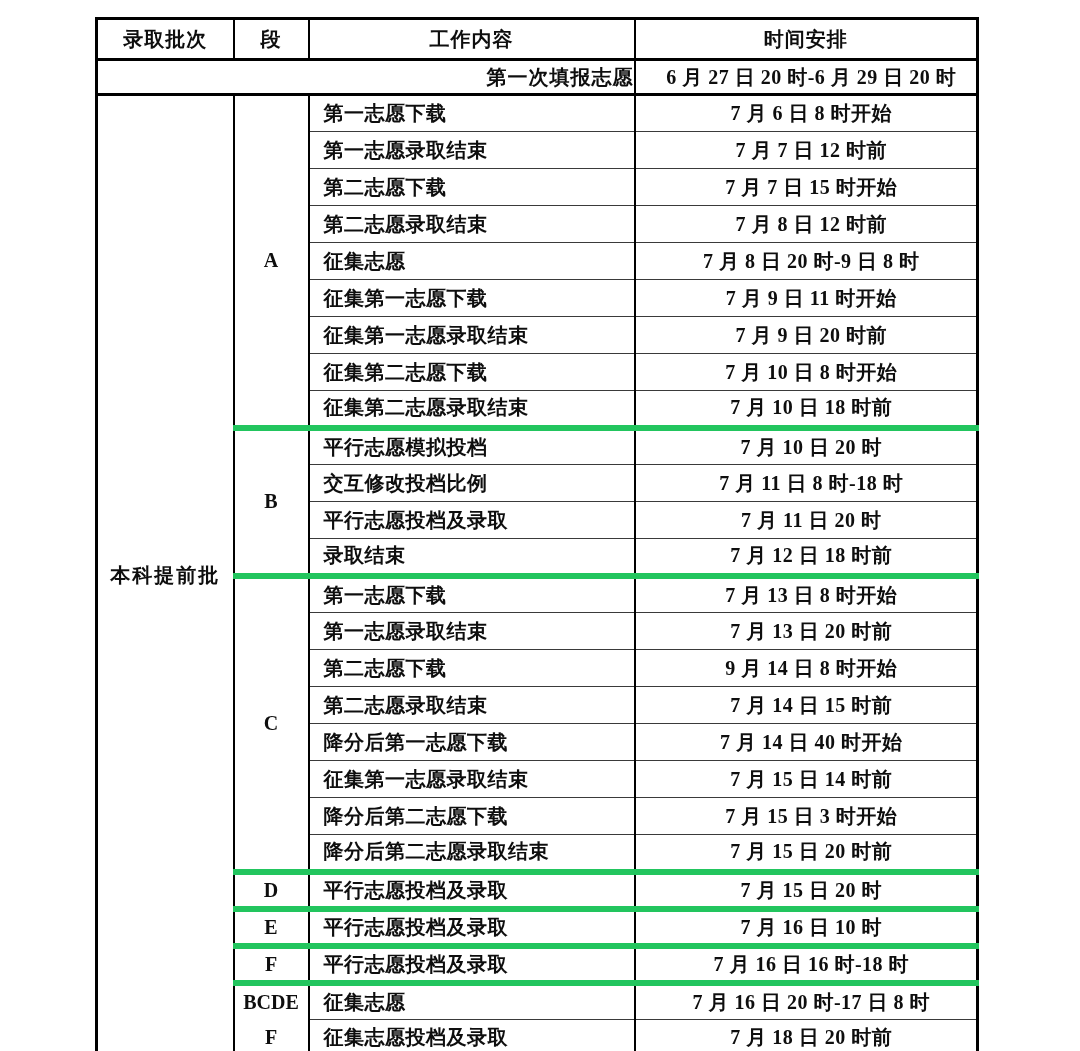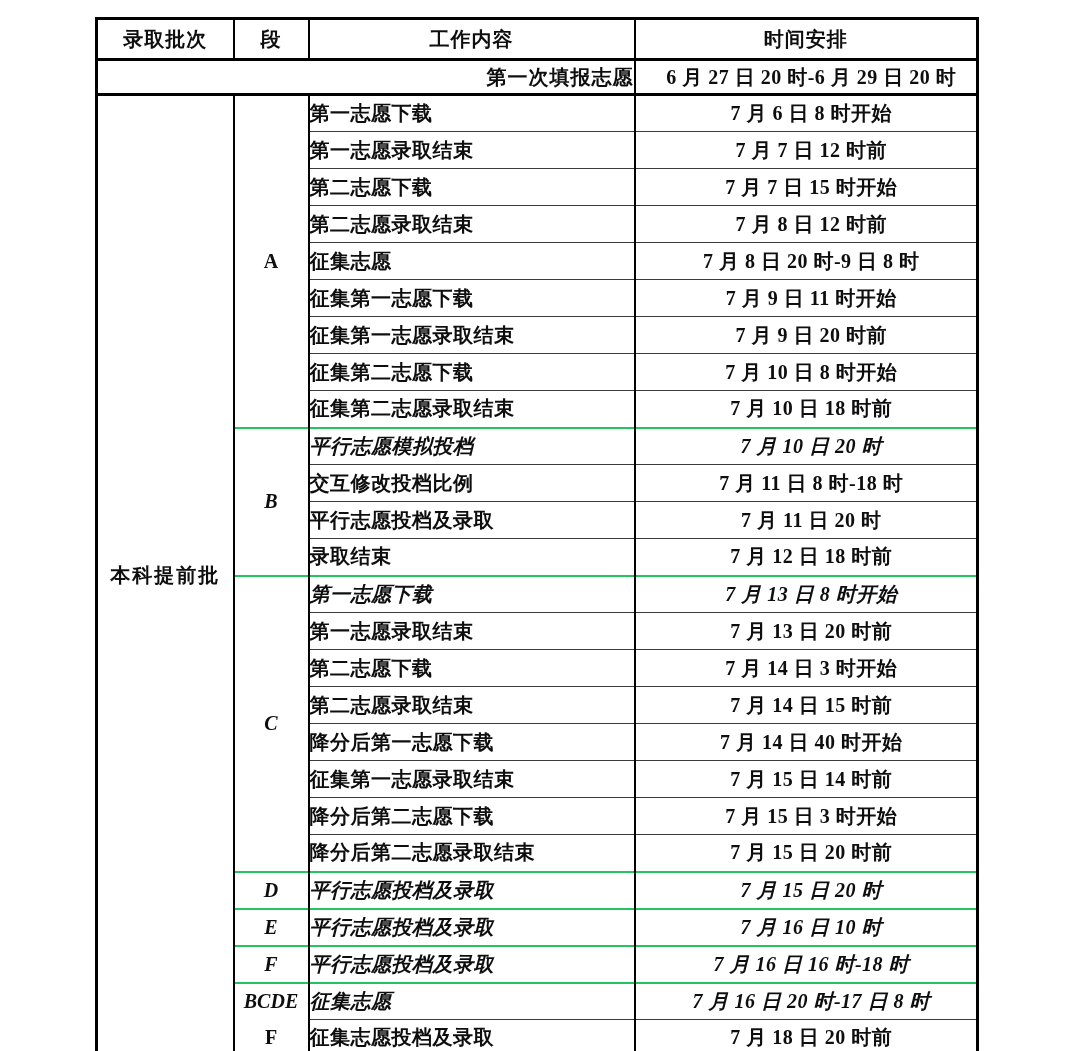--- a/index.html
+++ b/index.html
@@ -34,29 +34,29 @@
     padding: 0;
     overflow: hidden;
     white-space: nowrap;
   }
   tr.hdr  { height: 41px; }
   tr.fill { height: 35px; }
   tr.row  { height: 37px; }
 
   
   tr.major td, tr.major th { border-top: 3px solid #000000; }
-  tr.seg td   { border-top: 2px solid #22c55e; font-style: italic; }
+  tr.seg td   { border-top: 6px solid #22c55e; }
   tr.thin td  { border-top: 1px solid #3a3a3a; margin-left: 23px; }
   table.sched td.nb { border-top: 0; }
 
   th { text-align: center; letter-spacing: 1px; }
   td.batch { text-align: center; letter-spacing: 2px; }
   td.seg-label { text-align: center; letter-spacing: 0; }
   td.fill-label { text-align: right; letter-spacing: 1px; }
-  td.task { text-align: left; letter-spacing: 0.5px; }
+  td.task { text-align: left; padding-left: 14px; letter-spacing: 0.5px; }
   td.time { text-align: center; padding-left: 11px; letter-spacing: 0.5px; }
 </style>
 </head>
 <body>
 
 <div class="page">
   <table class="sched">
     <colgroup>
         <col class="c1">
         <col class="c2">
@@ -138,21 +138,21 @@
       <td rowspan="8" class="seg-label">C</td>
       <td class="task">第一志愿下载</td>
       <td class="time">7 月 13 日 8 时开始</td>
     </tr>
     <tr class="row thin">
       <td class="task">第一志愿录取结束</td>
       <td class="time">7 月 13 日 20 时前</td>
     </tr>
     <tr class="row thin">
       <td class="task">第二志愿下载</td>
-      <td class="time">7 月 14 日 3 时开始</td>
+      <td class="time">9 月 14 日 8 时开始</td>
     </tr>
     <tr class="row thin">
       <td class="task">第二志愿录取结束</td>
       <td class="time">7 月 14 日 15 时前</td>
     </tr>
     <tr class="row thin">
       <td class="task">降分后第一志愿下载</td>
       <td class="time">7 月 14 日 40 时开始</td>
     </tr>
     <tr class="row thin">

